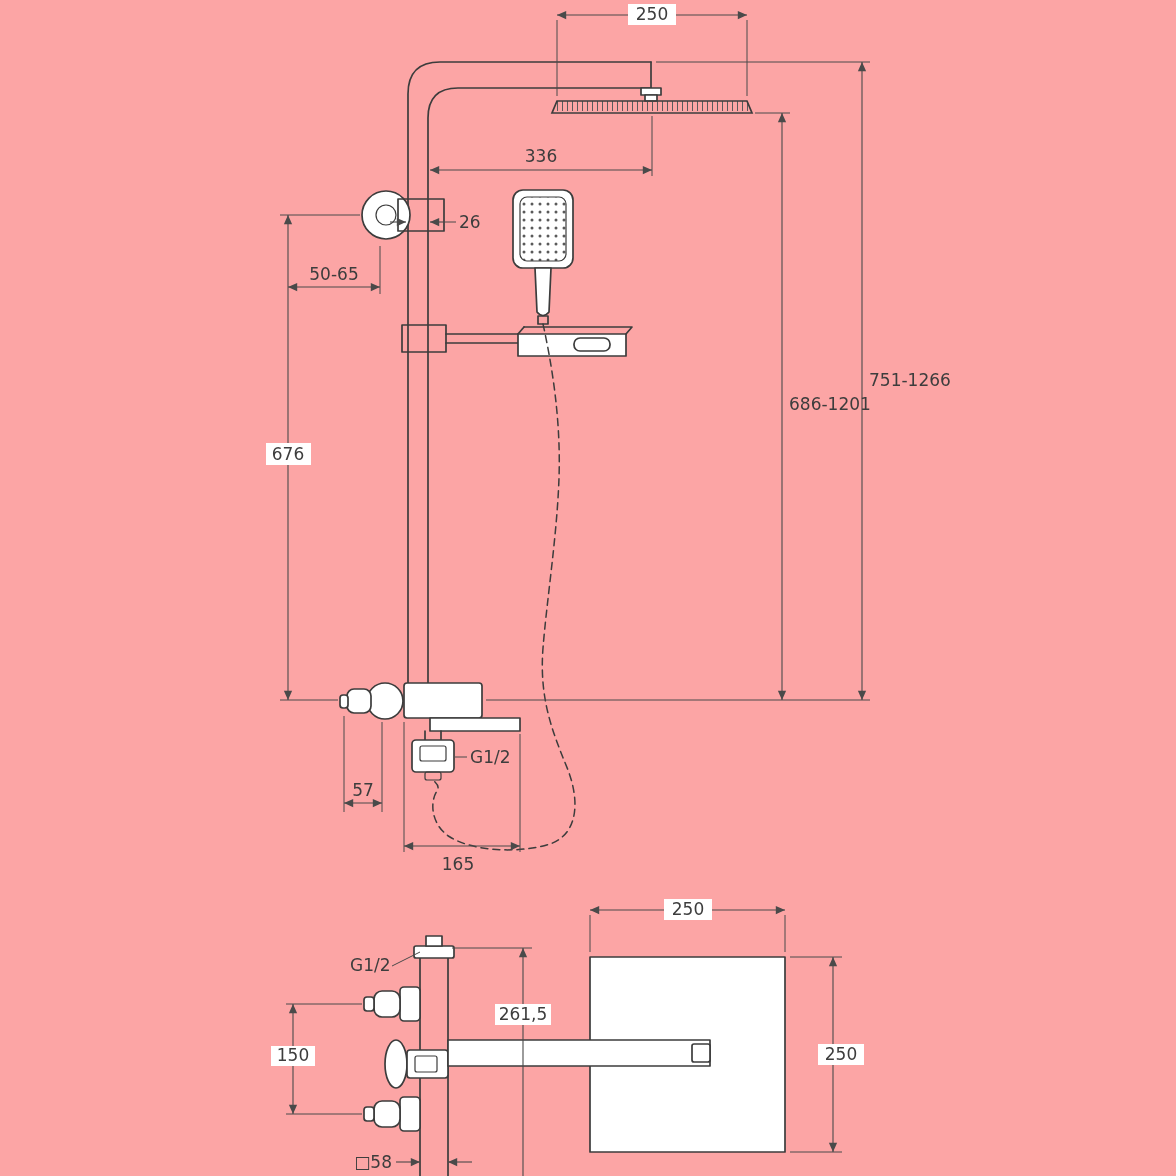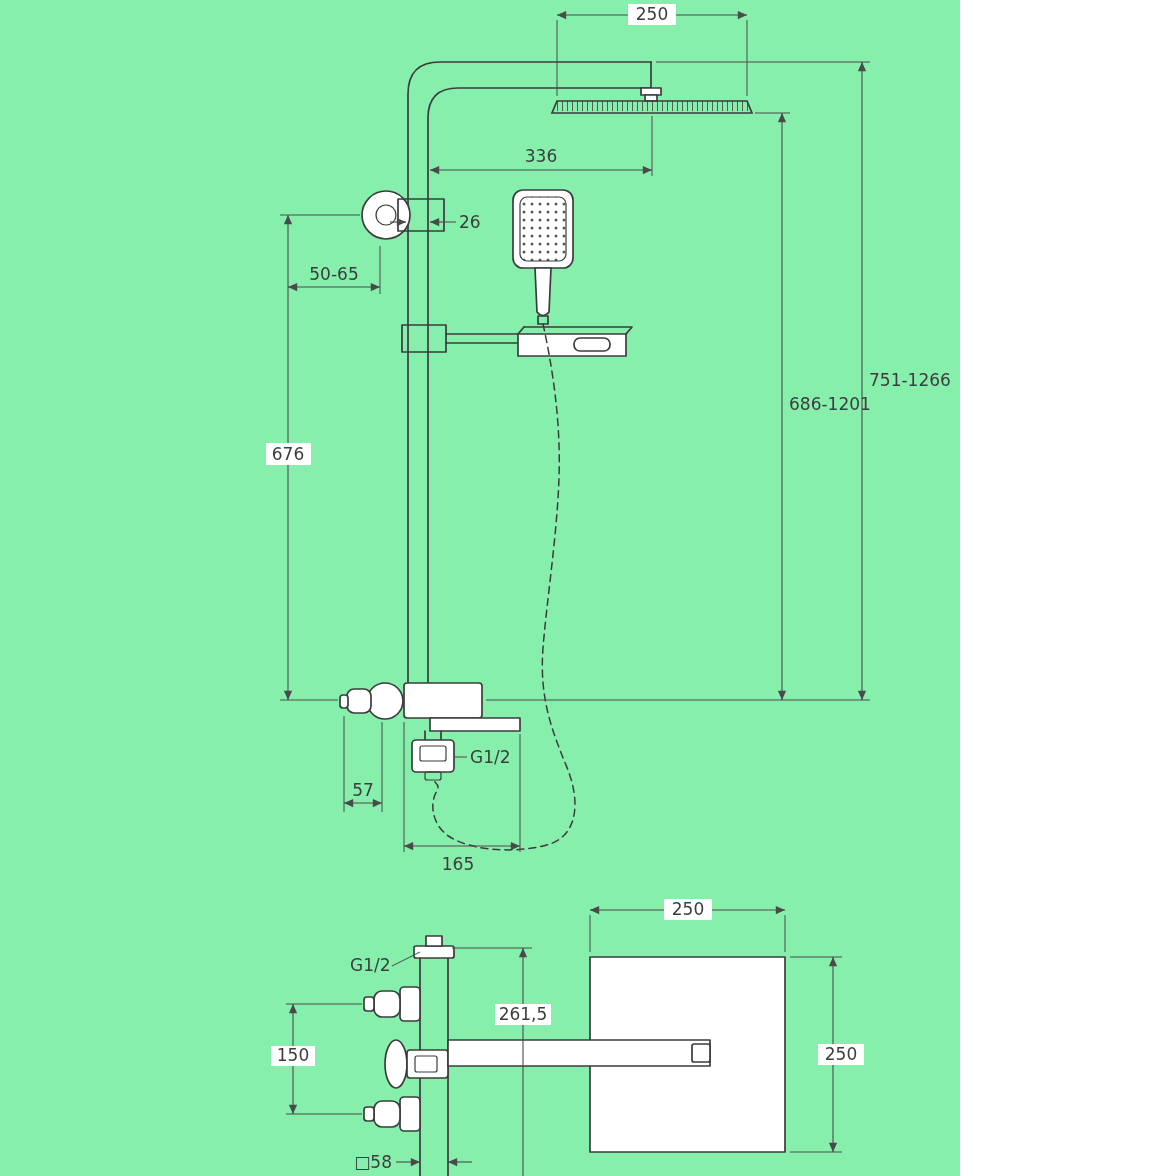--- a/index.html
+++ b/index.html
@@ -1,16 +1,16 @@
 <!DOCTYPE html>
 <html><head>
 <meta charset="utf-8">
 <style>
   html,body { margin:0; padding:0; background:#ffffff; }
-  .canvas { position:relative; width:960px; height:1176px; background:#86efac; overflow:hidden; }
+  .canvas { position:relative; width:1176px; height:1176px; background:#fca5a5; overflow:hidden; }
   svg { display:block; }
   .ln   { stroke:#3c3c3c; stroke-width:1.7; fill:none; stroke-linecap:round; stroke-linejoin:round; }
   .lnf  { stroke:#3c3c3c; stroke-width:1.7; fill:#ffffff; stroke-linejoin:round; }
   .thin { stroke:#3c3c3c; stroke-width:1.2; fill:none; }
   .dim  { stroke:#4a4a4a; stroke-width:1.1; fill:none; }
   .ext  { stroke:#4a4a4a; stroke-width:1; fill:none; }
   .hose { stroke:#3c3c3c; stroke-width:1.5; fill:none; stroke-dasharray:7 5; stroke-linecap:round; }
   .bg   { fill:#ffffff; }
   .dimtxt { font-family:"DejaVu Sans", sans-serif; font-size:17px; fill:#3d3d3d; }
 </style>

